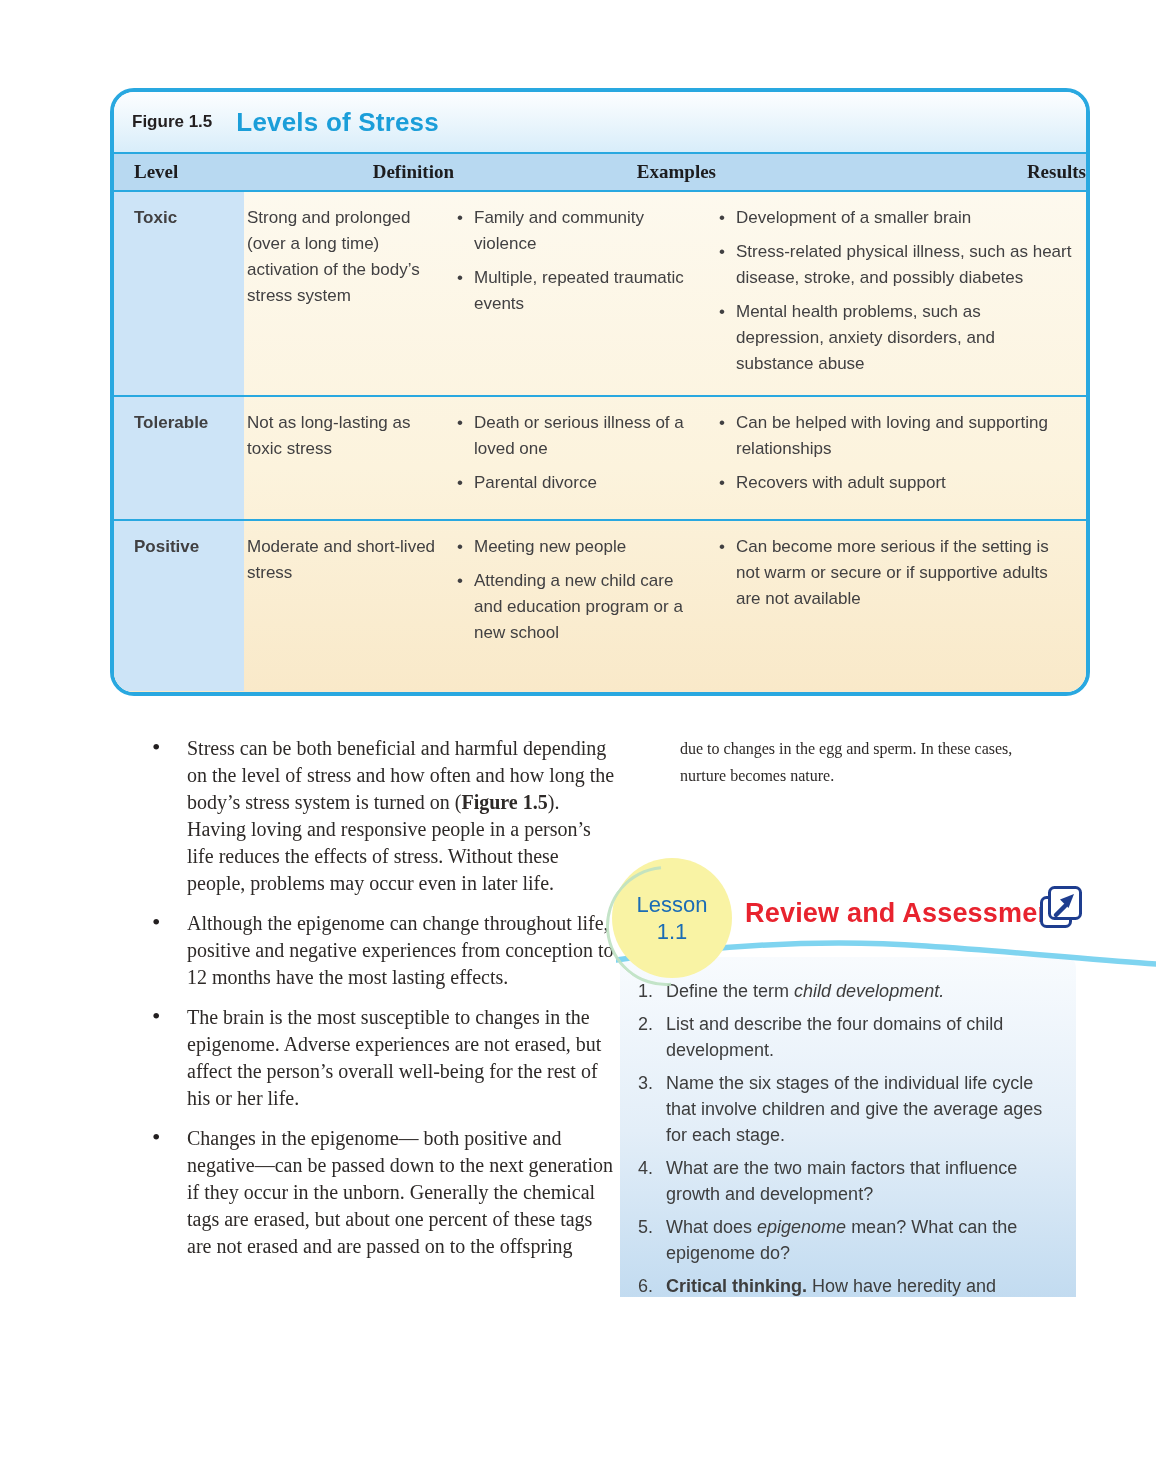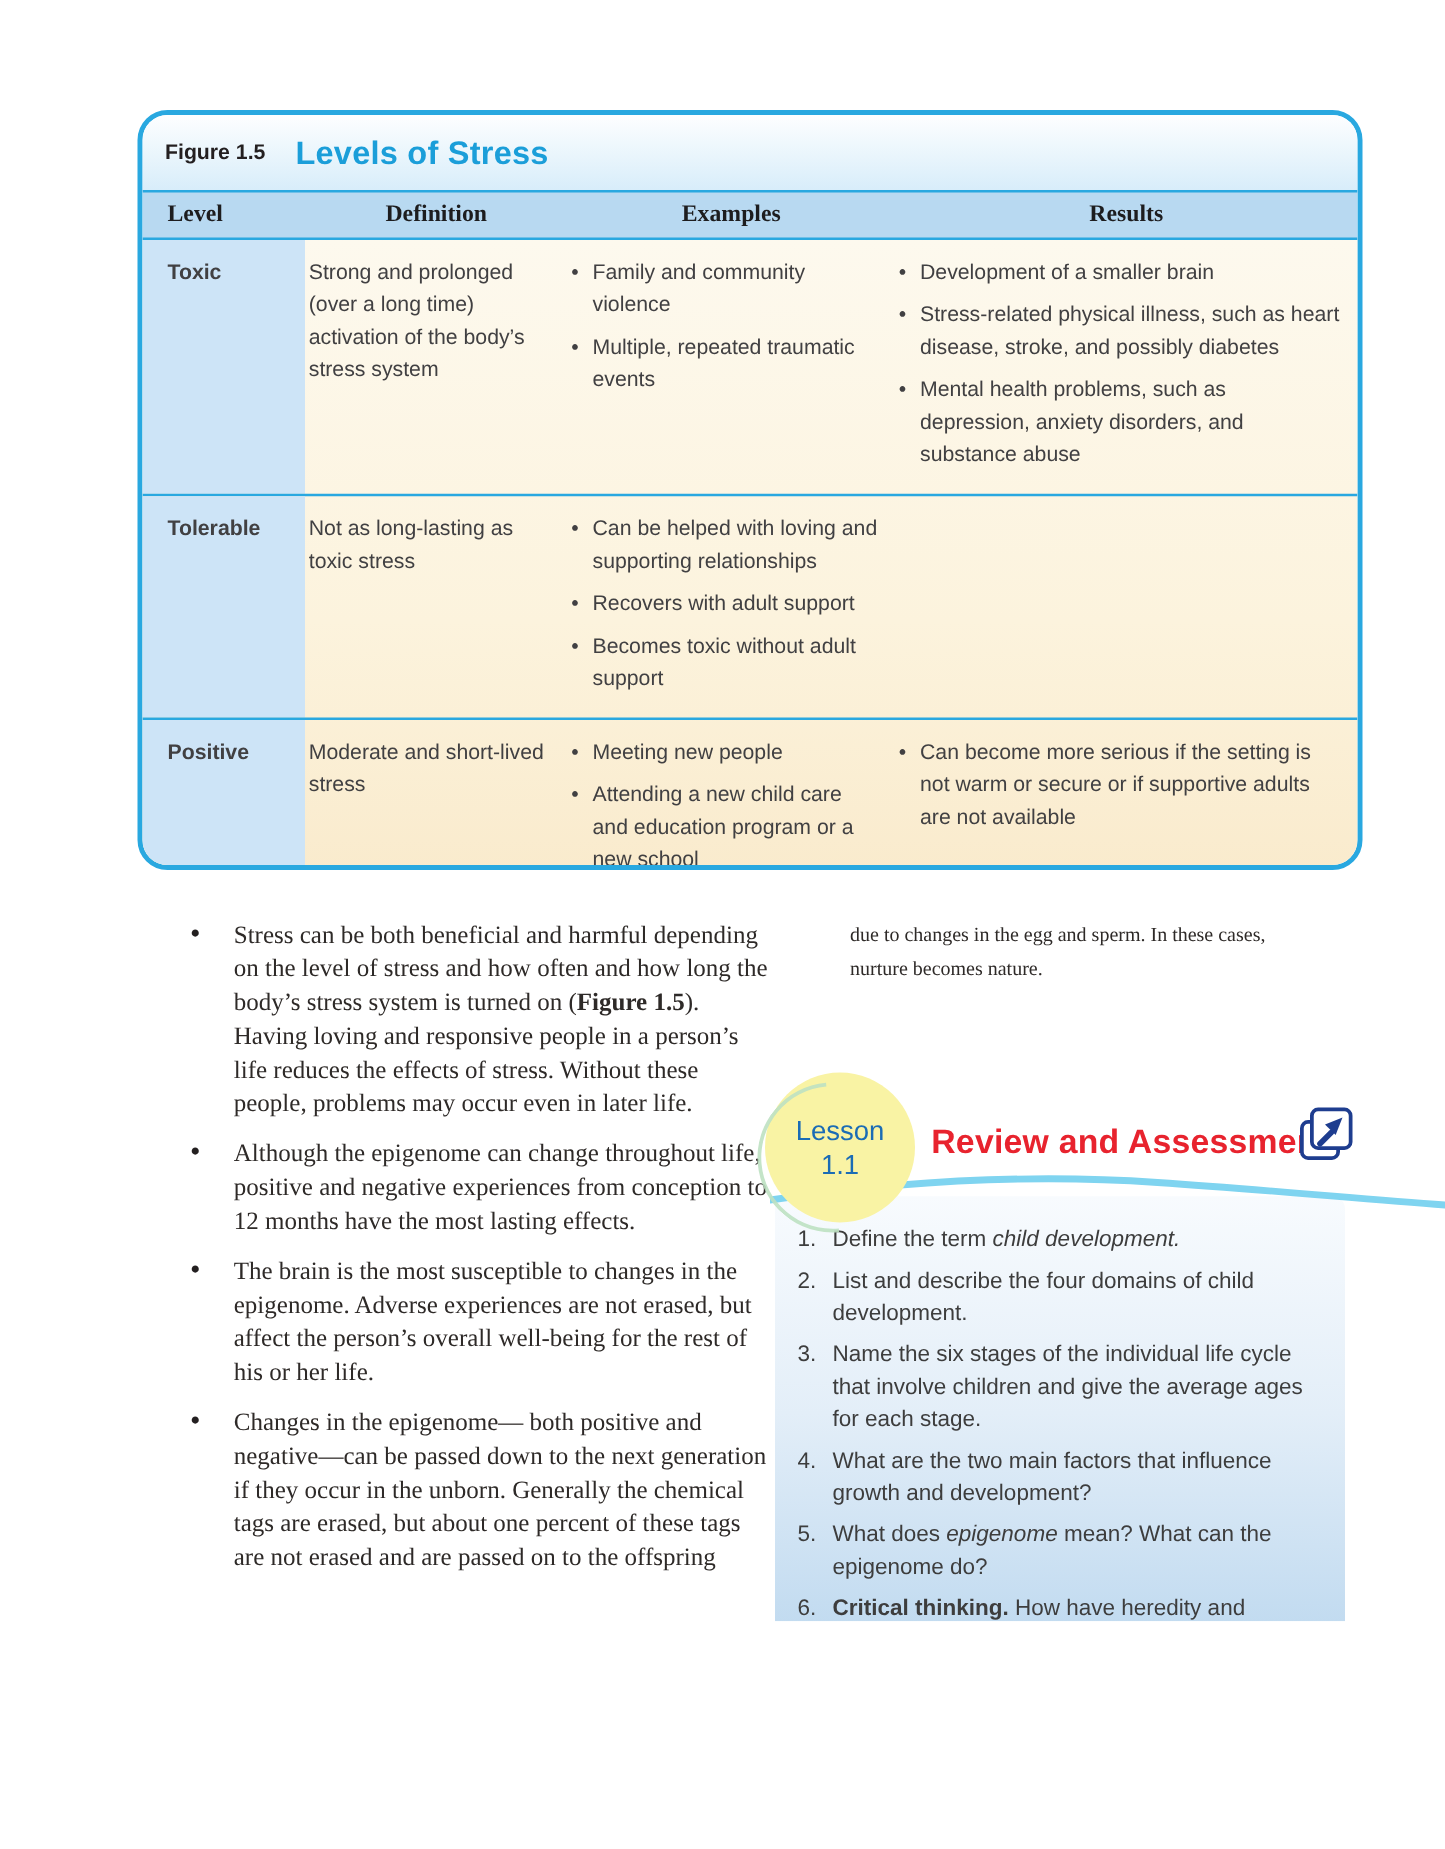--- a/index.html
+++ b/index.html
@@ -23,21 +23,21 @@
   .fig-label { font-size:17px; font-weight:bold; color:#231f20; }
   .fig-title { font-size:26px; font-weight:bold; color:#1b9ed9; letter-spacing:0.2px; }
 
   .ftable { flex:1; display:flex; flex-direction:column; }
   .thead {
     flex:0 0 40px; display:grid; grid-template-columns:130px 210px 262px 370px;
     background:#b8d9f1; border-top:2px solid #29a8e0; border-bottom:2px solid #29a8e0;
     align-items:center;
     font-family:Liberation Serif, serif; font-weight:bold; font-size:19px; color:#1d1d1f;
   }
-  .thead .th { text-align:center; }
+  .thead .th { text-align:right; }
   .thead .th:first-child { text-align:left; padding-left:20px; }
 
   .tbody {
     flex:1; display:flex; flex-direction:column;
     background:linear-gradient(180deg,#fdf9ee 0%, #fcf3dd 55%, #f9e9c9 100%);
   }
   .trow { display:grid; grid-template-columns:130px 210px 262px 370px; }
   .trow + .trow { border-top:2px solid #29a8e0; }
   .trow .td { padding:13px 14px 10px 3px; font-size:17px; line-height:26px; color:#414042; }
   .level-cell { background:#cde4f7; font-weight:bold; color:#231f20; padding-left:20px !important; }
@@ -135,23 +135,28 @@
                 <li class="cell-li">Stress-related physical illness, such as heart disease, stroke, and possibly diabetes</li>
                 <li class="cell-li">Mental health problems, such as depression, anxiety disorders, and substance abuse</li>
               </ul>
             </div>
           </div>
           <div class="trow">
             <div class="td level-cell">Tolerable</div>
             <div class="td">Not as long-lasting as toxic stress</div>
             <div class="td">
               <ul class="cell-list">
+                <li class="cell-li">Death or serious illness of a loved one</li>
+                <li class="cell-li">Parental divorce</li>
+              </ul>
+            </div>
+            <div class="td">
+              <ul class="cell-list">
                 <li class="cell-li">Can be helped with loving and supporting relationships</li>
                 <li class="cell-li">Recovers with adult support</li>
-                <li class="cell-li">Becomes toxic without adult support</li>
               </ul>
             </div>
           </div>
           <div class="trow">
             <div class="td level-cell">Positive</div>
             <div class="td">Moderate and short-lived stress</div>
             <div class="td">
               <ul class="cell-list">
                 <li class="cell-li">Meeting new people</li>
                 <li class="cell-li">Attending a new child care and education program or a new school</li>

